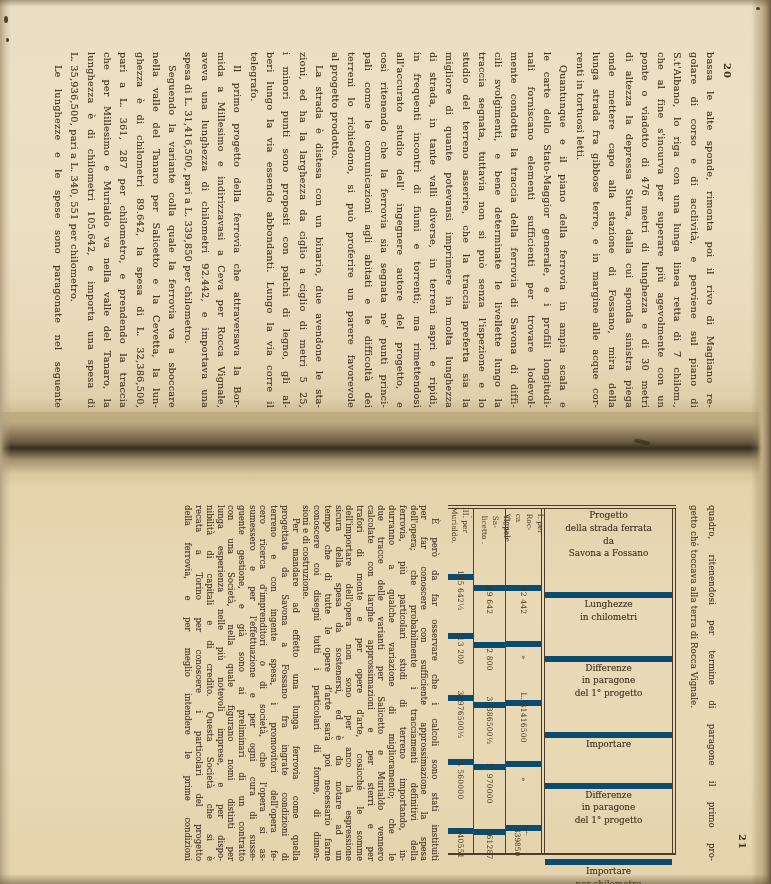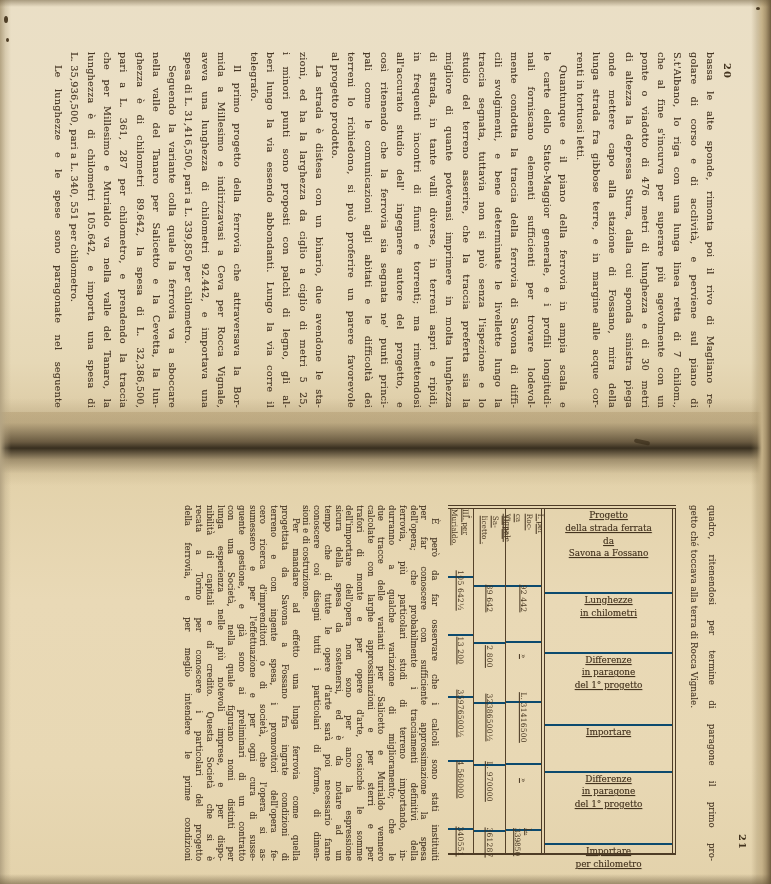--- a/index.html
+++ b/index.html
@@ -22,25 +22,25 @@
   #p21tb{left:440px;top:505px;width:356px;height:258px;font-size:8.4px;letter-spacing:.05px;}
   #p21tb .tl{height:10.72px;line-height:10.72px;}
 
   .pnum{position:absolute;transform-origin:0 0;transform:rotate(90deg);
         font-size:10px;font-weight:bold;letter-spacing:1px;color:#44341f;}
 
   
   #ftable{position:absolute;left:448px;top:505px;width:228px;height:350px;display:flex;
           border-top:4px double #4e3c26;border-bottom:2px solid #4e3c26;box-sizing:border-box;
           color:#44331e;}
-  .vcol{display:flex;flex-direction:column;box-sizing:border-box;text-decoration:underline;}
+  .vcol{display:flex;flex-direction:column;box-sizing:border-box;}
   .vcol.d{border-right:1px solid #55422a;}
   #colH{border-left:4px double #4e3c26;border-right:4px double #4e3c26;flex:1;}
   .cell{box-sizing:border-box;display:flex;align-items:center;justify-content:center;overflow:visible;}
-  .cell+.cell{border-top:2px solid #0c4a6e;margin-top:32px;}
+  .cell+.cell{border-top:6px solid #0c4a6e;margin-top:32px;}
   .r1{height:68px;} .r2{height:48px;} .r3{height:56px;} .r4{height:60px;} .r5{height:68px;} .r6{height:46px;}
   .rot{display:inline-block;transform:rotate(90deg);white-space:pre;font-size:7.6px;letter-spacing:.2px;}
   .rot2{display:inline-block;transform:rotate(90deg);white-space:pre-line;font-size:7.4px;
         line-height:1.5;text-align:left;}
   .hcell{white-space:pre-line;text-align:center;font-size:8.8px;line-height:1.45;
          text-shadow:0.3px 0.3px 0.5px rgba(70,55,35,.4);}
 
   
   #gutter{position:absolute;left:0;top:398px;width:100%;height:88px;pointer-events:none;
     background:linear-gradient(180deg,rgba(120,100,65,0) 0%,rgba(120,100,65,.25) 28%,

